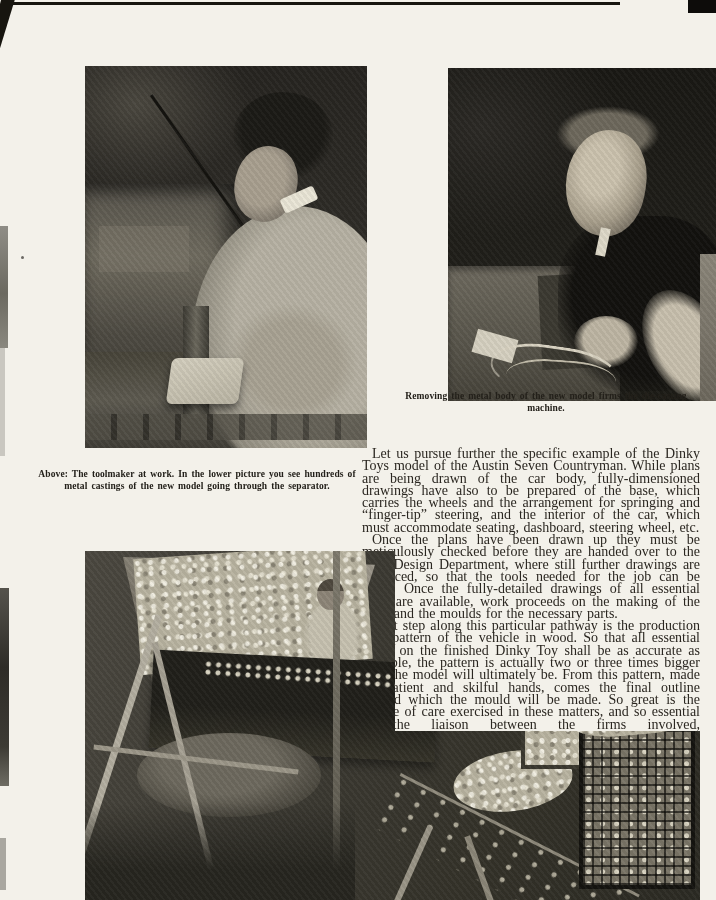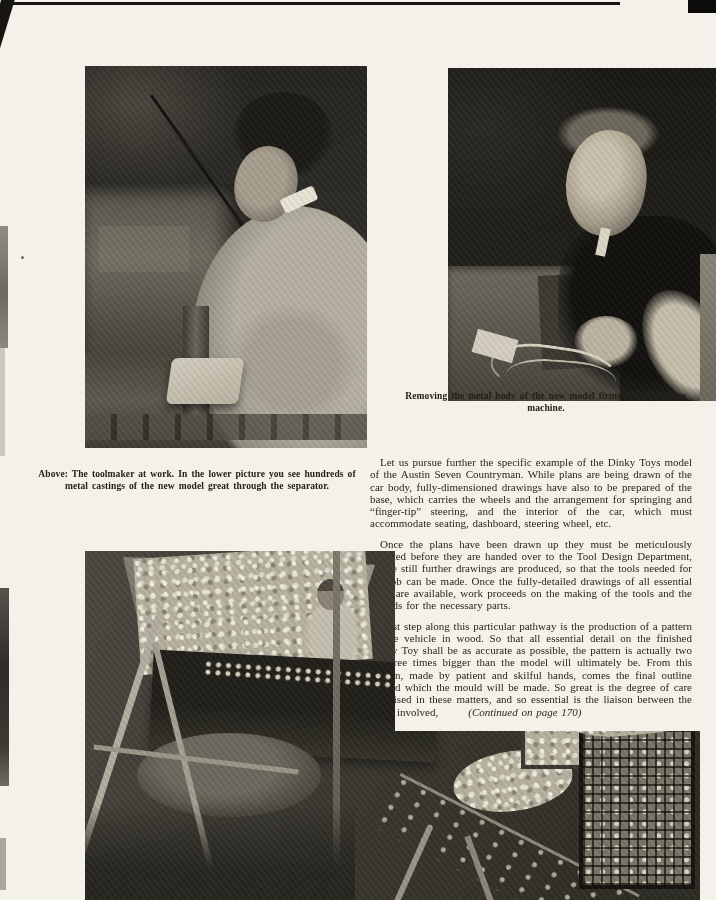--- a/index.html
+++ b/index.html
@@ -132,21 +132,21 @@
   #bp-basket-top{left:488px;top:150px;width:122px;height:34px;border-radius:40%;transform:rotate(-5deg);}
 
   
   .cap{margin:0;font-weight:bold;font-size:9.5px;line-height:11.5px;text-align:center;
     color:#23201a;letter-spacing:.1px;word-spacing:1.5px;}
   #cap-right{left:400px;top:391px;width:292px;}
   #cap-left{left:36px;top:469px;width:322px;}
 
   
   #article{left:362px;top:448px;width:338px;}
-  #article p{margin:8px;font-size:11px;line-height:12.3px;text-align:justify;text-indent:10px;
+  #article p{margin:0;font-size:14px;line-height:12.3px;text-align:justify;text-indent:10px;
     word-spacing:1px;color:#2a2620;}
   #article .cont{font-style:italic;margin-left:30px;white-space:nowrap;}
 </style>
 </head>
 <body>
 
 <div class="abs" id="top-rule"></div>
 <div class="abs" id="corner-box"></div>
 <div class="abs" id="corner-diag"></div>
 <div class="abs" id="edge-strip-1"></div>
@@ -182,21 +182,21 @@
   <div class="ly" id="rp-arm"></div>
   <div class="ly" id="rp-hand"></div>
   <div class="ly" id="rp-pliers"></div>
   <div class="ly" id="rp-pliers2"></div>
   <div class="ly" id="rp-edge"></div>
   <div class="texture"></div>
 </figure>
 
 <p class="cap abs" id="cap-right">Removing the metal body of the new model firms the die-casting machine.</p>
 
-<p class="cap abs" id="cap-left">Above: The toolmaker at work.  In the lower picture you see hundreds of metal castings of the new model great through the separator.</p>
+<p class="cap abs" id="cap-left">Above: The toolmaker at work.  In the lower picture you see hundreds of metal castings of the new model going through the separator.</p>
 
 <div class="abs" id="article">
   <p>Let us pursue further the specific example of the Dinky Toys model of the Austin Seven Countryman.  While plans are being drawn of the car body, fully-dimensioned drawings have also to be prepared of the base, which carries the wheels and the arrangement for springing and “finger-tip” steering, and the interior of the car, which must accommodate seating, dashboard, steering wheel, etc.</p>
   <p>Once the plans have been drawn up they must be meticulously checked before they are handed over to the Tool Design Department, where still further drawings are produced, so that the tools needed for the job can be made.  Once the fully-detailed drawings of all essential parts are available, work proceeds on the making of the tools and the moulds for the necessary parts.</p>
   <p><span>First step along this particular pathway is the production of a pattern of the vehicle in wood.  So that all essential detail on the finished Dinky Toy shall be as accurate as possible, the pattern is actually two or three times bigger than the model will ultimately be.  From this pattern, made by patient and skilful hands, comes the final outline around which the mould will be made.  So great is the degree of care exercised in these matters, and so essential is the liaison between the firms involved,</span><span class="cont">(Continued on page 170)</span></p>
 </div>
 
 <figure class="photo" id="ph-bottom">
   <div class="ly" id="bp-hopper-body"></div>
   <div class="ly speckle" id="bp-castings"></div>

